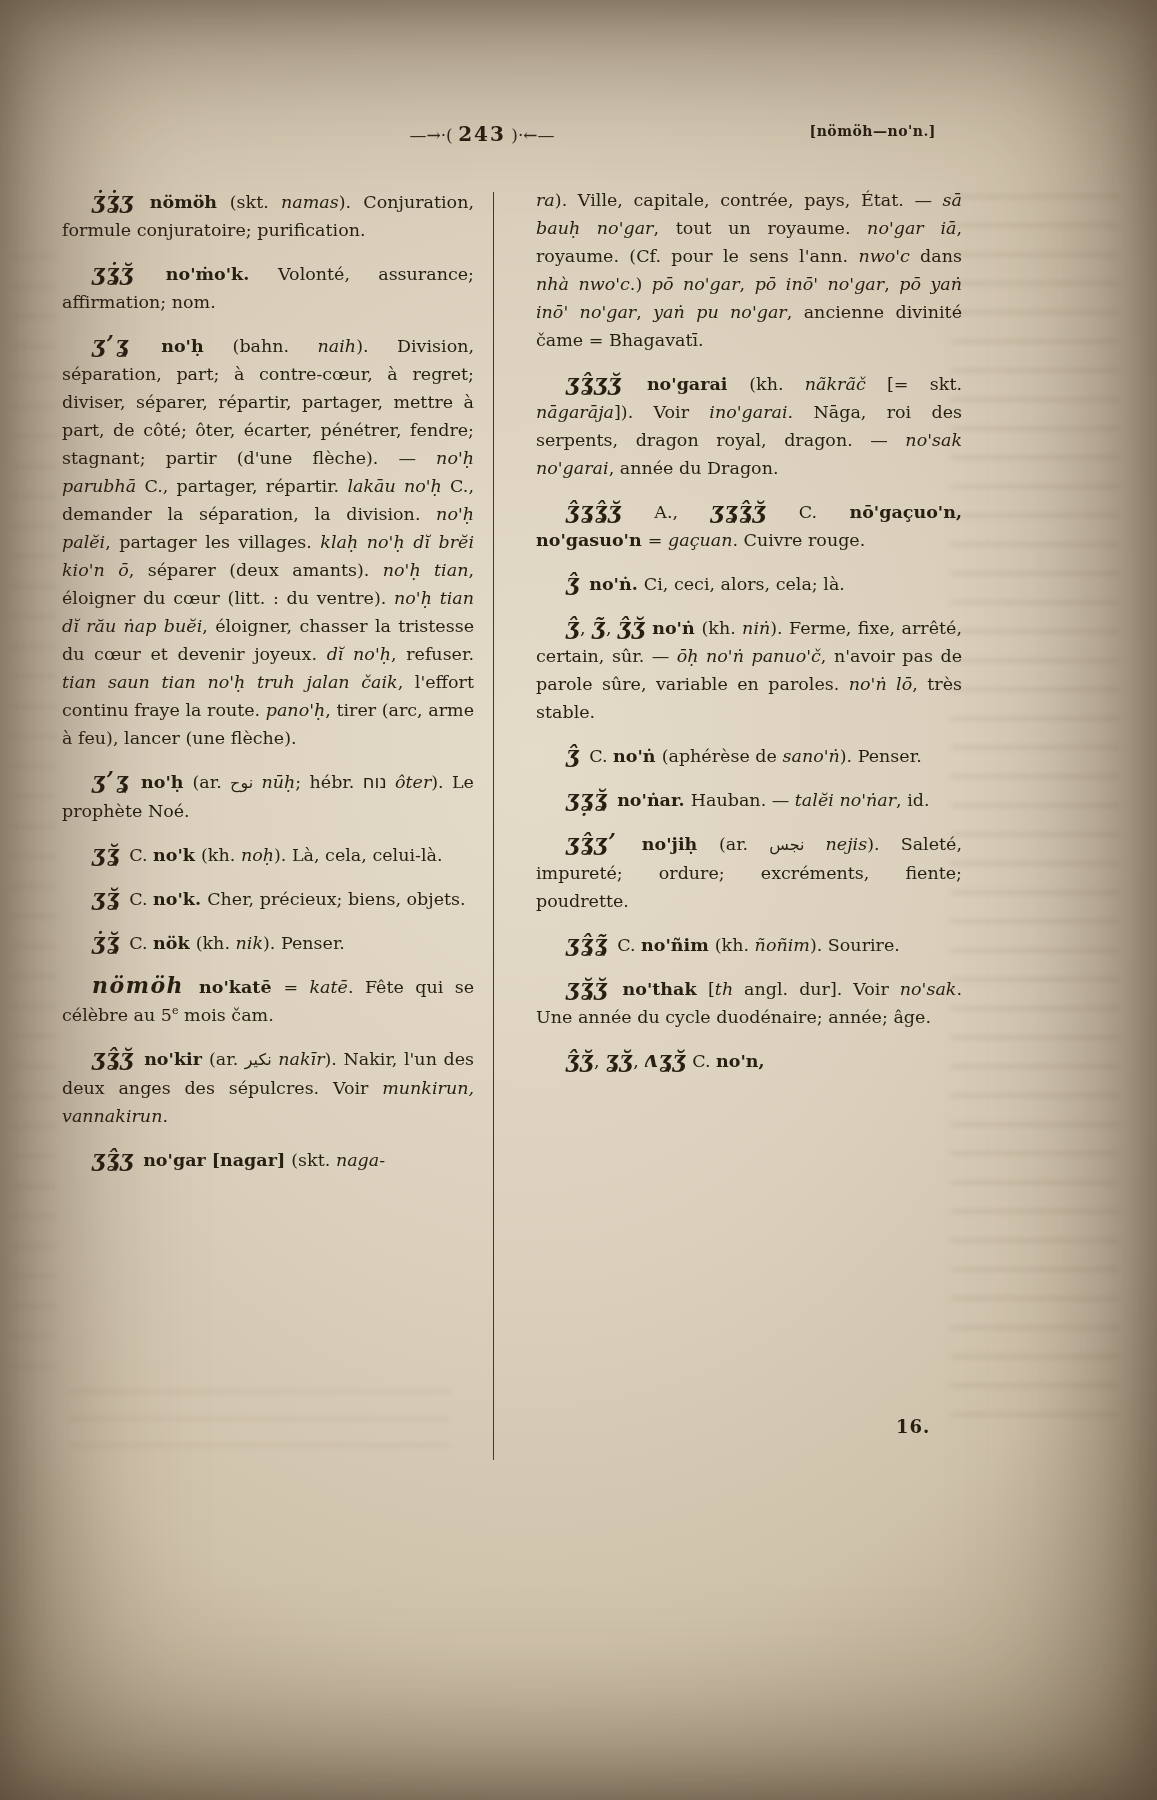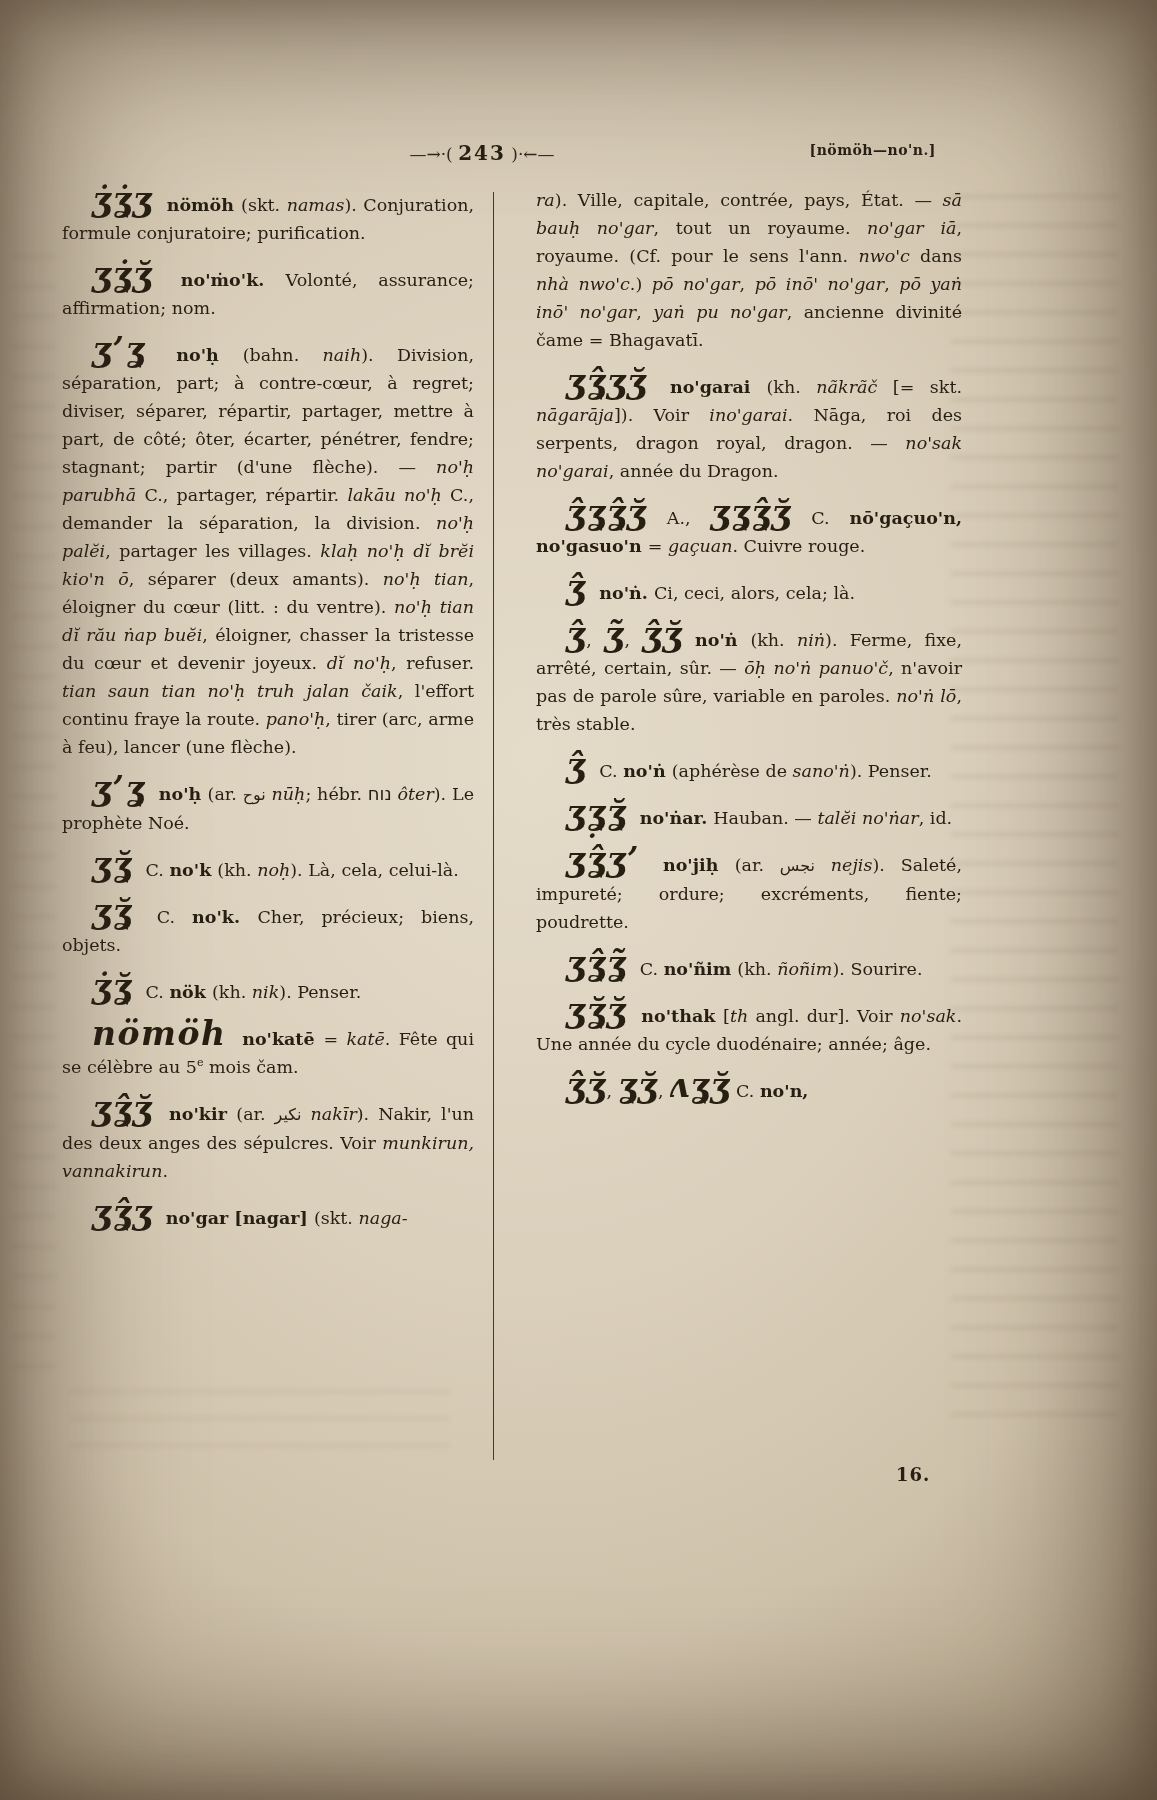--- a/index.html
+++ b/index.html
@@ -20,47 +20,47 @@
   }
   
   .bleed{position:absolute;pointer-events:none;filter:blur(2.6px);opacity:.5;}
   .bleed-right{right:38px;top:195px;width:168px;height:1245px;
     background:repeating-linear-gradient(180deg, rgba(110,90,64,.30) 0 3px, transparent 3px 29px);}
   .bleed-left{left:12px;top:255px;width:44px;height:1120px;
     background:repeating-linear-gradient(180deg, rgba(110,90,64,.22) 0 3px, transparent 3px 30px);}
   .bleed-bottom-left{left:70px;top:1390px;width:380px;height:66px;
     background:repeating-linear-gradient(180deg, rgba(110,90,64,.20) 0 3px, transparent 3px 27px);}
 
-  .header{position:absolute;top:141px;left:62px;width:874px;height:42px;}
+  .header{position:absolute;top:122px;left:62px;width:874px;height:42px;}
   .pagenum-wrap{
     position:absolute;left:420px;transform:translateX(-50%);
     white-space:nowrap;font-size:20px;font-weight:bold;letter-spacing:2px;
   }
   .pagenum-wrap .orn{font-weight:normal;font-size:17px;letter-spacing:0;color:#31271a;}
   .running-head{
     position:absolute;right:0;top:1px;
     font-weight:bold;font-size:14px;letter-spacing:.5px;
   }
 
   .columns{position:absolute;top:186px;left:62px;display:flex;align-items:flex-start;}
   .col{text-align:justify;}
   .col-left{width:412px;}
   .col-right{width:426px;margin-left:23px;}
   .divider{width:1px;height:1268px;background:#433a2c;margin:6px 19px 0 19px;}
 
   p.entry{margin:0 0 14px;text-indent:30px;font-size:17.5px;line-height:28px;}
   p.entry.cont{text-indent:0;}
   .s-b{font-weight:bold;}
   .s-i{font-style:italic;}
-  .s-g{font-style:italic;font-weight:bold;font-size:33px;line-height:28px;letter-spacing:1.5px;}
+  .s-g{font-style:italic;font-weight:bold;font-size:22px;line-height:28px;letter-spacing:1.5px;}
   .s-ar{font-family:"DejaVu Sans",sans-serif;font-size:16px;}
   .s-he{font-family:"DejaVu Sans",sans-serif;font-size:18px;}
   .s-sup{vertical-align:super;font-size:11px;line-height:0;}
 
-  .signature{position:absolute;top:1464px;left:896px;font-weight:bold;font-size:18px;letter-spacing:1px;}
+  .signature{position:absolute;top:1416px;left:896px;font-weight:bold;font-size:18px;letter-spacing:1px;}
 </style>
 </head>
 <body>
 
 <div class="scan">
 
   <div class="bleed bleed-right"></div>
   <div class="bleed bleed-left"></div>
   <div class="bleed bleed-bottom-left"></div>
 

